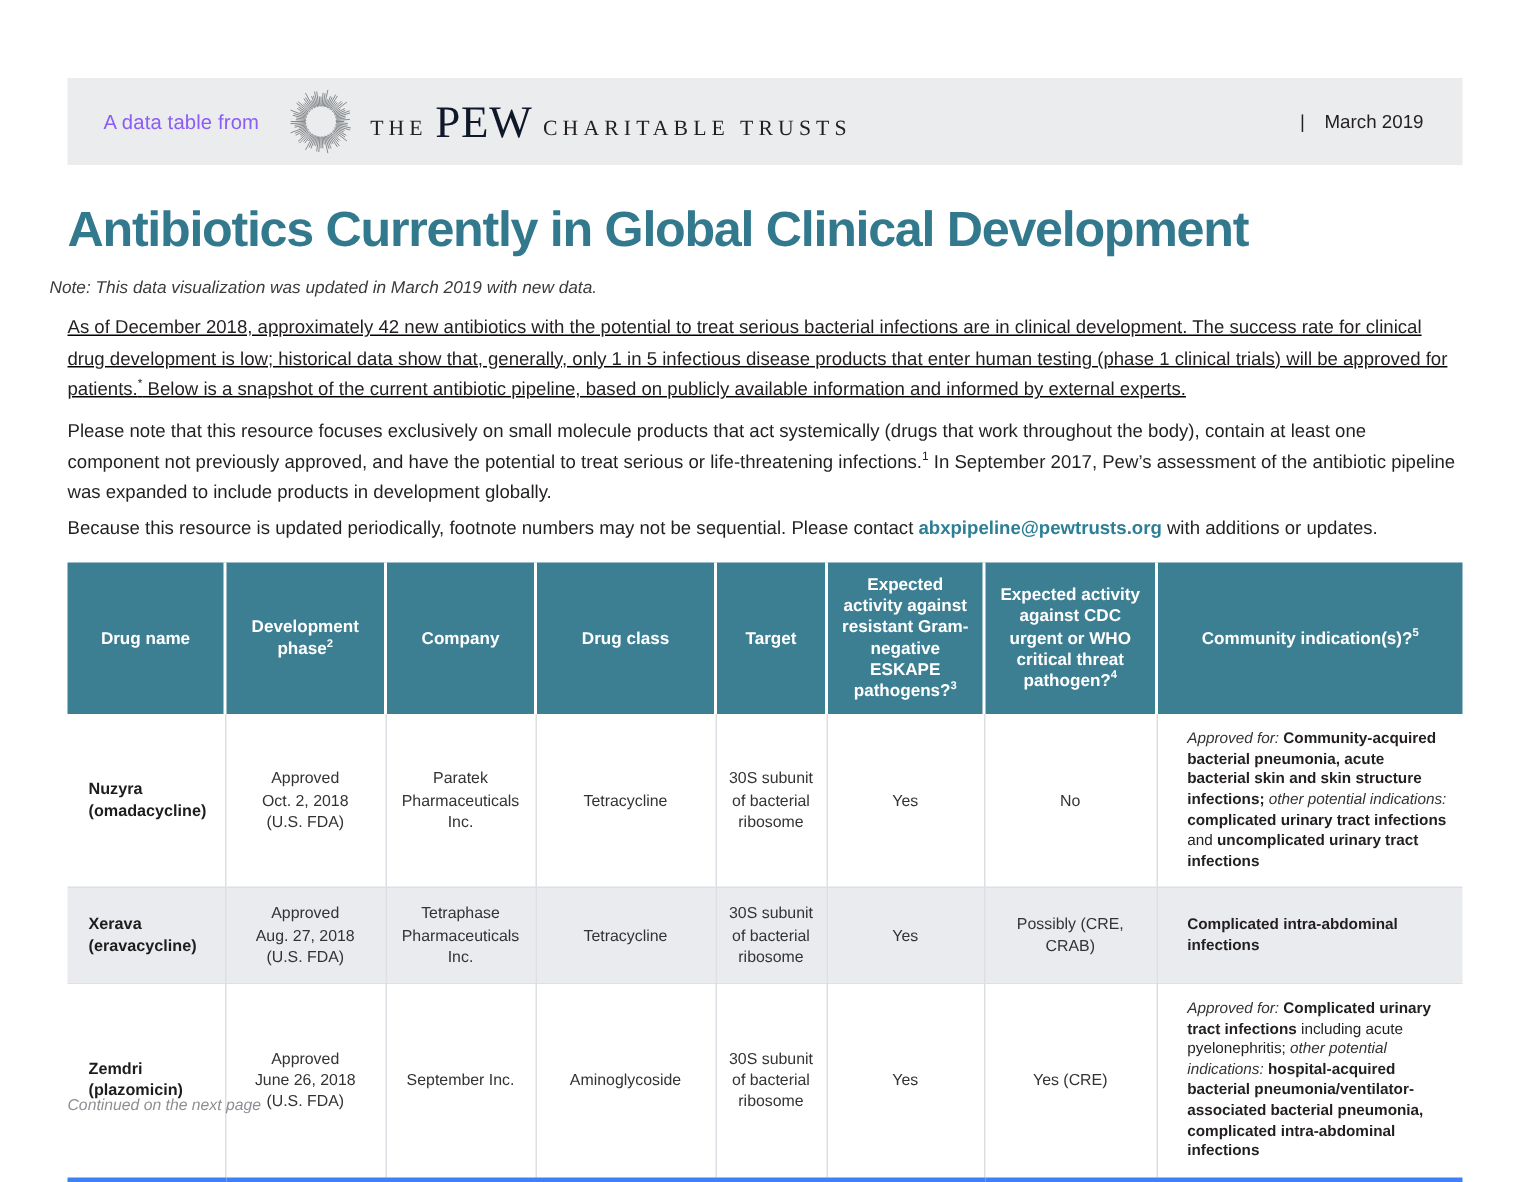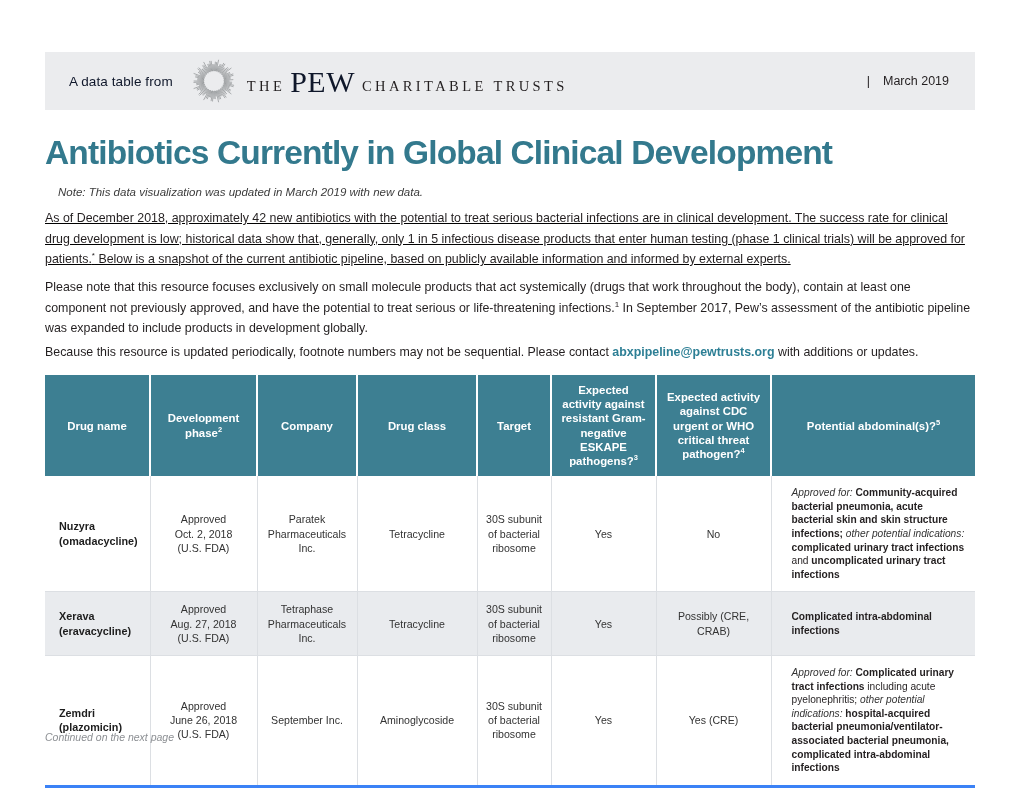--- a/index.html
+++ b/index.html
@@ -17,21 +17,21 @@
     position: absolute; left: 45px; top: 52px;
     width: 930px; height: 58px;
     background: #ebecee;
     display: flex; align-items: center;
   }
   .masthead-left {
     display: flex; align-items: center; gap: 0px;
     padding-left: 24px;
   }
   .from-text {
-    font-size: 13.5px; color: #0f172a; letter-spacing: 0.1px;
+    font-size: 13.5px; color: #8b5cf6; letter-spacing: 0.1px;
     white-space: nowrap;
   }
   .sun-logo { width: 46px; height: 46px; margin: 0 10px 0 18px; flex: 0 0 auto; display:block; }
   .pew-lockup { display: flex; align-items: baseline; white-space: nowrap; }
   .pew-the {
     font-family: "Liberation Serif", serif;
     font-size: 14.5px; letter-spacing: 3.4px; color: #231f20;
     margin-right: 5px;
   }
   .pew-word {
@@ -57,21 +57,21 @@
     font-family: "Liberation Sans", sans-serif;
     font-weight: bold;
     font-size: 33px;
     letter-spacing: -0.85px;
     color: #33798d;
     white-space: nowrap;
     transform: scaleX(1.015);
     transform-origin: left center;
   }
   .note-line {
-    position: absolute; left: 58px; top: 186px;
+    position: absolute; left: 33px; top: 186px;
     font-size: 11.5px; font-style: italic; color: #3b3b3b;
   }
 
   
   .body-copy { position: absolute; left: 45px; width: 930px; }
   .body-copy p {
     margin: 0 0 15px 0;
     font-size: 12.4px;
     line-height: 20.5px;
     color: #231f20;
@@ -289,21 +289,21 @@
     </colgroup>
     <thead>
       <tr>
           <th><span>Drug name</span></th>
           <th><span>Development phase</span><sup>2</sup></th>
           <th><span>Company</span></th>
           <th><span>Drug class</span></th>
           <th><span>Target</span></th>
           <th><span>Expected activity against resistant Gram-negative ESKAPE pathogens?</span><sup>3</sup></th>
           <th><span>Expected activity against CDC urgent or WHO critical threat pathogen?</span><sup>4</sup></th>
-          <th><span>Potential abdominal(s)?</span><sup>5</sup></th>
+          <th><span>Community indication(s)?</span><sup>5</sup></th>
         </tr>
     </thead>
     <tbody>
         <tr class="plain">
           <td class="drug-name">Nuzyra<br>(omadacycline)</td>
           <td>Approved<br>Oct. 2, 2018<br>(U.S. FDA)</td>
           <td>Paratek<br>Pharmaceuticals Inc.</td>
           <td>Tetracycline</td>
           <td>30S subunit<br>of bacterial<br>ribosome</td>
           <td>Yes</td>

